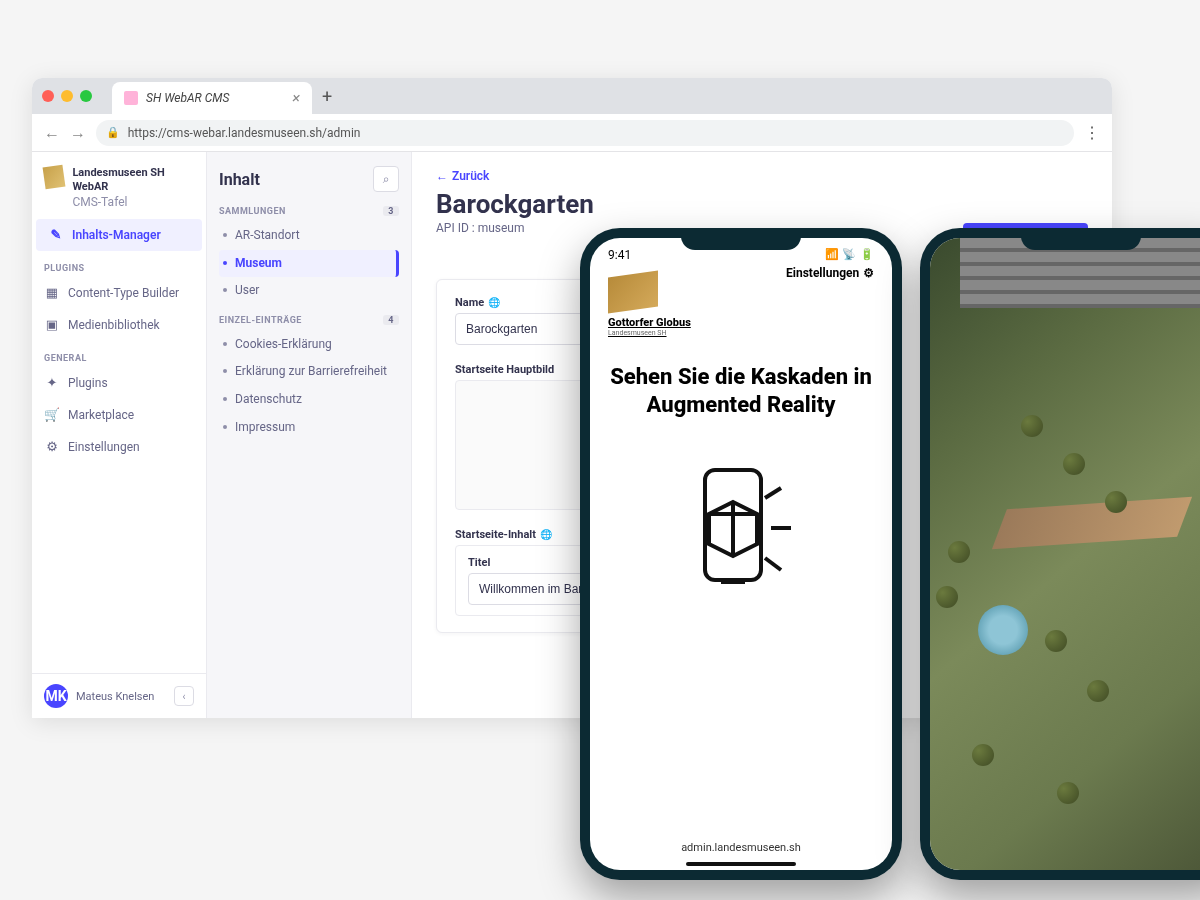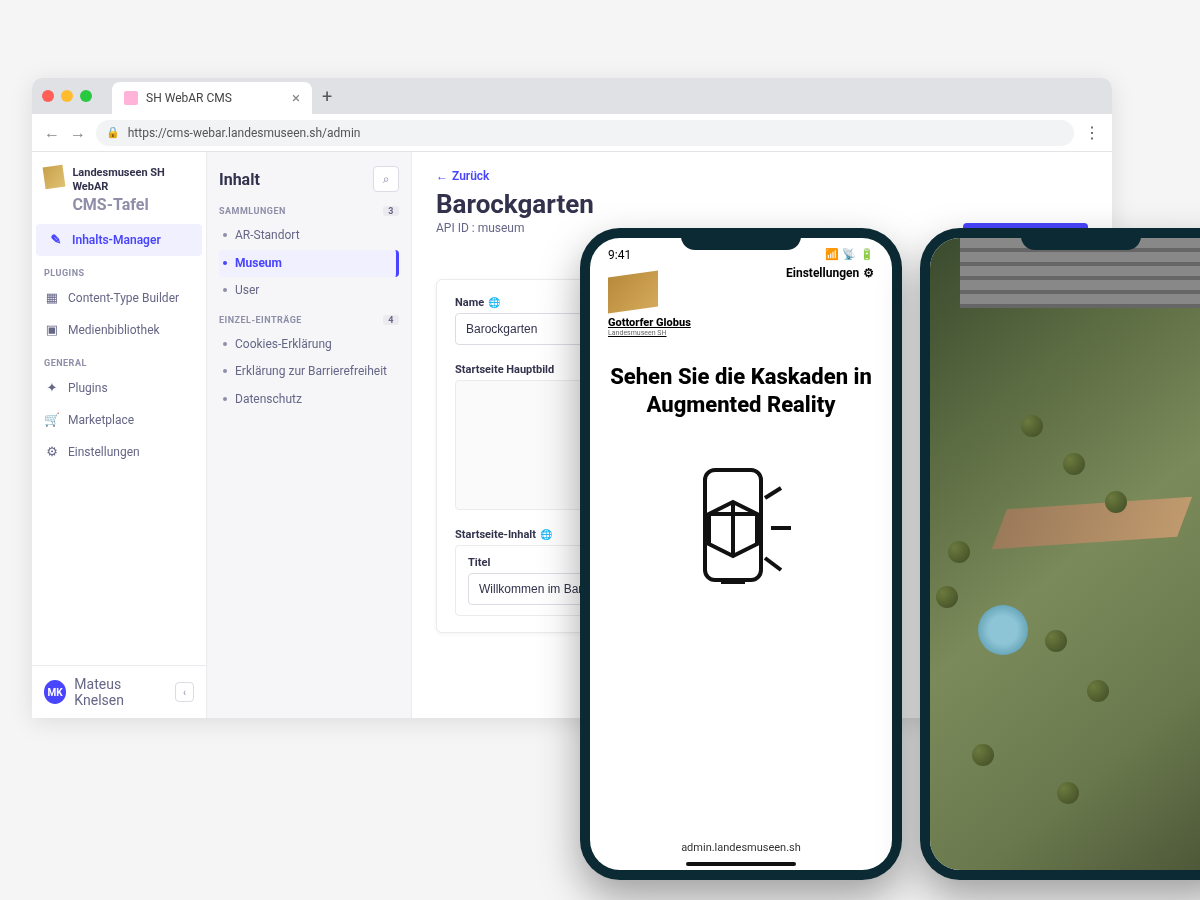--- a/index.html
+++ b/index.html
@@ -4,43 +4,43 @@
 <style>
   * { box-sizing: border-box; margin: 0; padding: 0; }
   body { font-family: -apple-system, BlinkMacSystemFont, "Segoe UI", Roboto, sans-serif; background: #f5f5f5; width: 1200px; height: 900px; overflow: hidden; position: relative; }
 
   
   .browser-window { position: absolute; left: 32px; top: 78px; width: 1080px; height: 640px; background: #fff; border-radius: 10px 10px 0 0; box-shadow: 0 4px 24px rgba(0,0,0,0.1); overflow: hidden; display: flex; flex-direction: column; }
   .browser-tabs { height: 36px; background: #dfe1e5; display: flex; align-items: center; padding-left: 10px; }
   .traffic-lights { display: flex; gap: 7px; margin-right: 20px; }
   .traffic-light { width: 12px; height: 12px; border-radius: 50%; }
   .tl-red { background: #ff5f57; } .tl-yellow { background: #febc2e; } .tl-green { background: #28c840; }
-  .tab { background: #fff; height: 32px; border-radius: 8px 8px 0 0; display: flex; align-items: center; padding: 0 12px; gap: 8px; font-size: 12px; color: #444; min-width: 200px; margin-top: 4px; }
+  .tab { background: #fff; height: 32px; border-radius: 8px 8px 0 0; display: flex; align-items: center; padding: 0 12px; gap: 8px; font-size: 12px; color: #444; min-width: 200px; margin-top: 4px; font-style: italic; }
   .tab .favicon { width: 14px; height: 14px; background: #ffb3d9; border-radius: 2px; }
   .tab .close { margin-left: auto; color: #888; font-size: 15px; }
   .newtab { margin-left: 10px; color: #555; font-size: 18px; }
   .browser-toolbar { height: 38px; background: #fff; display: flex; align-items: center; padding: 0 12px; gap: 10px; border-bottom: 1px solid #e4e4e7; }
   .nav-arrow { color: #888; font-size: 16px; }
   .url-bar { flex: 1; display: flex; align-items: center; gap: 8px; background: #f1f3f4; border-radius: 14px; height: 26px; padding: 0 10px; font-size: 12px; color: #555; }
   .lock-icon { font-size: 11px; }
   .kebab { color: #555; font-size: 16px; }
 
   
   .app { flex: 1; display: flex; background: #fff; overflow: hidden; font-size: 13px; color: #32324d; }
   .sidebar1 { width: 175px; background: #fff; border-right: 1px solid #eaeaef; display: flex; flex-direction: column; }
   .org-block { padding: 14px 12px 10px; display: flex; gap: 8px; }
   .org-logo { width: 22px; height: 22px; background: linear-gradient(135deg,#c7a14a,#e0c173); transform: rotate(-8deg); }
   .org-text { font-size: 11px; line-height: 1.3; font-weight: 700; color: #32324d; }
-  .org-sub { font-size: 16px; color: #8e8ea9; font-weight: 700; }
+  .org-sub { font-size: 12px; color: #8e8ea9; font-weight: 400; }
   .nav-item { display: flex; align-items: center; gap: 8px; padding: 8px 12px; font-size: 12px; color: #666687; cursor: pointer; }
   .nav-item.active { background: #f0f0ff; color: #4945ff; font-weight: 600; border-radius: 4px; margin: 0 4px; }
   .nav-icon { width: 16px; height: 16px; display: inline-flex; align-items: center; justify-content: center; font-size: 13px; }
   .section-label { font-size: 9px; letter-spacing: 0.5px; color: #8e8ea9; text-transform: uppercase; font-weight: 700; padding: 12px 12px 4px; }
   .user-block { margin-top: auto; padding: 10px 12px; display: flex; align-items: center; gap: 8px; border-top: 1px solid #eaeaef; }
-  .avatar { width: 24px; height: 24px; border-radius: 50%; background: #4945ff; color: #fff; font-size: 10px; font-weight: 700; display: flex; align-items: center; justify-content: center; }
+  .avatar { width: 24px; height: 24px; border-radius: 50%; background: #4945ff; color: #fff; font-size: 14px; font-weight: 700; display: flex; align-items: center; justify-content: center; }
   .collapse-btn { margin-left: auto; width: 20px; height: 20px; border: 1px solid #dcdce4; border-radius: 4px; display: flex; align-items: center; justify-content: center; font-size: 10px; color: #8e8ea9; }
 
   .sidebar2 { width: 205px; background: #f6f6f9; border-right: 1px solid #eaeaef; padding: 14px 12px; }
   .sidebar2-header { display: flex; align-items: center; justify-content: space-between; margin-bottom: 14px; }
   .sidebar2-title { font-size: 16px; font-weight: 700; color: #32324d; }
   .search-btn { width: 26px; height: 26px; border: 1px solid #dcdce4; border-radius: 4px; display: flex; align-items: center; justify-content: center; background: #fff; font-size: 12px; color: #8e8ea9; }
   .group-label { font-size: 9px; letter-spacing: 0.5px; color: #8e8ea9; text-transform: uppercase; font-weight: 700; margin: 10px 0 6px; display: flex; justify-content: space-between; align-items: center; }
   .count-badge { background: #eaeaef; color: #666687; border-radius: 3px; padding: 0 5px; font-size: 9px; }
   .list2-item { font-size: 12px; color: #666687; padding: 6px 6px 6px 16px; position: relative; cursor: pointer; line-height: 1.3; }
   .list2-item::before { content: ""; position: absolute; left: 4px; top: 11px; width: 4px; height: 4px; background: #8e8ea9; border-radius: 50%; }
@@ -150,21 +150,21 @@
       <div class="nav-item">
         <span class="nav-icon">🛒</span>
         <span>Marketplace</span>
       </div>
       <div class="nav-item">
         <span class="nav-icon">⚙</span>
         <span>Einstellungen</span>
       </div>
       <div class="user-block">
         <div class="avatar">MK</div>
-        <span style="font-size:14px;color:#666687">Mateus Knelsen</span>
+        <span style="font-size:11px;color:#666687">Mateus Knelsen</span>
         <div class="collapse-btn">‹</div>
       </div>
     </div>
 
     <div class="sidebar2">
       <div class="sidebar2-header">
         <div class="sidebar2-title">Inhalt</div>
         <div class="search-btn">
             <span>⌕</span>
           </div>
@@ -176,20 +176,21 @@
       <div class="list2-item">AR-Standort</div>
       <div class="list2-item active">Museum</div>
       <div class="list2-item">User</div>
       <div class="group-label">
         <span>EINZEL-EINTRÄGE</span>
         <span class="count-badge">4</span>
       </div>
       <div class="list2-item">Cookies-Erklärung</div>
       <div class="list2-item">Erklärung zur Barrierefreiheit</div>
       <div class="list2-item">Datenschutz</div>
+      <div class="list2-item">Impressum</div>
     </div>
 
     <div class="main">
       <div class="back-link">
         <span>←</span>
         <span>Zurück</span>
       </div>
       <div class="page-head">
         <div>
           <div class="page-title">Barockgarten</div>

